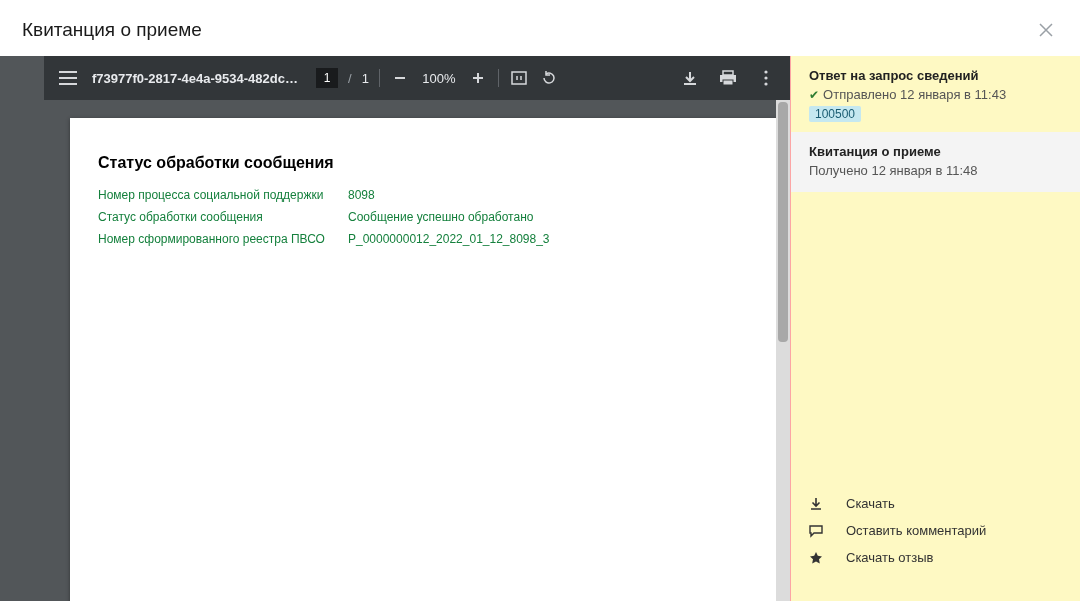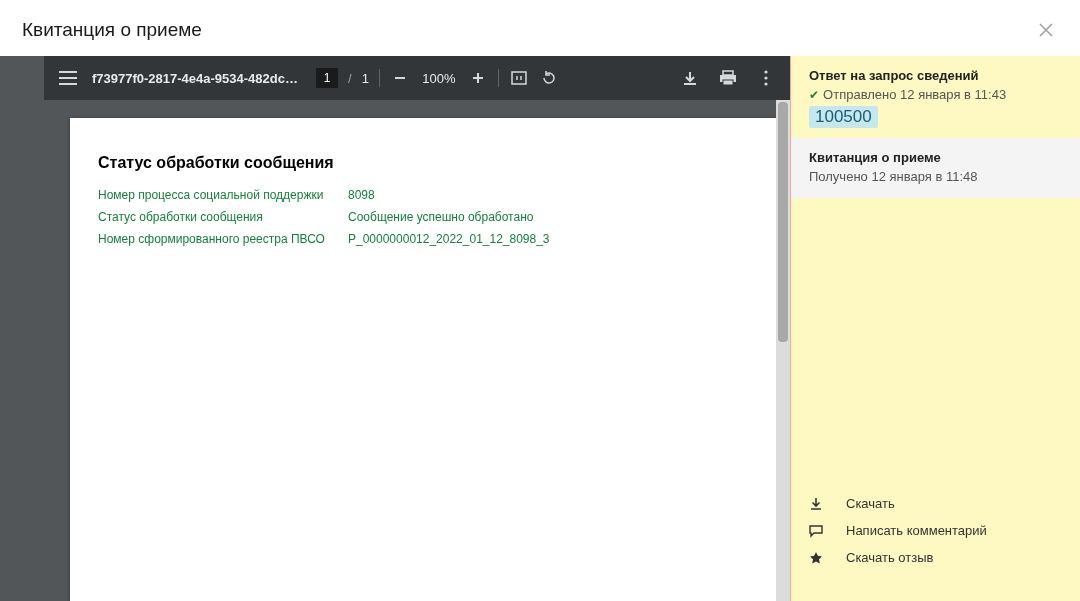--- a/index.html
+++ b/index.html
@@ -103,21 +103,21 @@
     border-left:1px solid #fca5a5;
   }
   .side-top { flex:0 0 auto; }
   .feed-item { padding: 12px 16px 10px 18px; font-size:13px; }
   .feed-item.active { background:#f4f4f4; }
   .feed-title { font-weight:600; color:#222; margin-bottom:4px; }
   .feed-sub { color:#555; display:flex; align-items:center; gap:4px; margin-bottom:4px;}
   .check { color:#2e7d32; font-size:12px; }
   .badge {
     display:inline-block; background:#c5e8f0; color:#1a5d72;
-    padding:1px 6px; font-size:17px; border-radius:2px;
+    padding:1px 6px; font-size:12px; border-radius:2px;
   }
   .side-bottom { margin-top:auto; padding: 10px 16px 30px 18px; }
   .action {
     display:flex; align-items:flex-end; gap:23px;
     color:#333; font-size:13px;
     padding:6px 0; cursor:pointer;
     position:relative;
   }
   .action svg { flex:0 0 auto; }
   .highlight-ring {
@@ -250,21 +250,21 @@
       <div class="action">
         <svg width="14" height="14" viewBox="0 0 14 14">
             <path d="M7 1v7M3.5 5.5L7 9l3.5-3.5M2 12h10" stroke="#333" stroke-width="1.6" fill="none"></path>
           </svg>
         <span>Скачать</span>
       </div>
       <div class="action">
         <svg width="14" height="14" viewBox="0 0 14 14">
             <path d="M1 2h12v7H5l-3 3V9H1z" fill="none" stroke="#333" stroke-width="1.4"></path>
           </svg>
-        <span>Написать комментарий</span>
+        <span>Оставить комментарий</span>
       </div>
       <div class="action">
         <svg width="14" height="14" viewBox="0 0 14 14">
             <path d="M7 1l1.8 3.8L13 5.4 10 8.3l.8 4.2L7 10.5 3.2 12.5 4 8.3 1 5.4l4.2-.6z" fill="#333"></path>
           </svg>
         <span>Скачать отзыв</span>
       </div>
     </div>
   </div>
 

